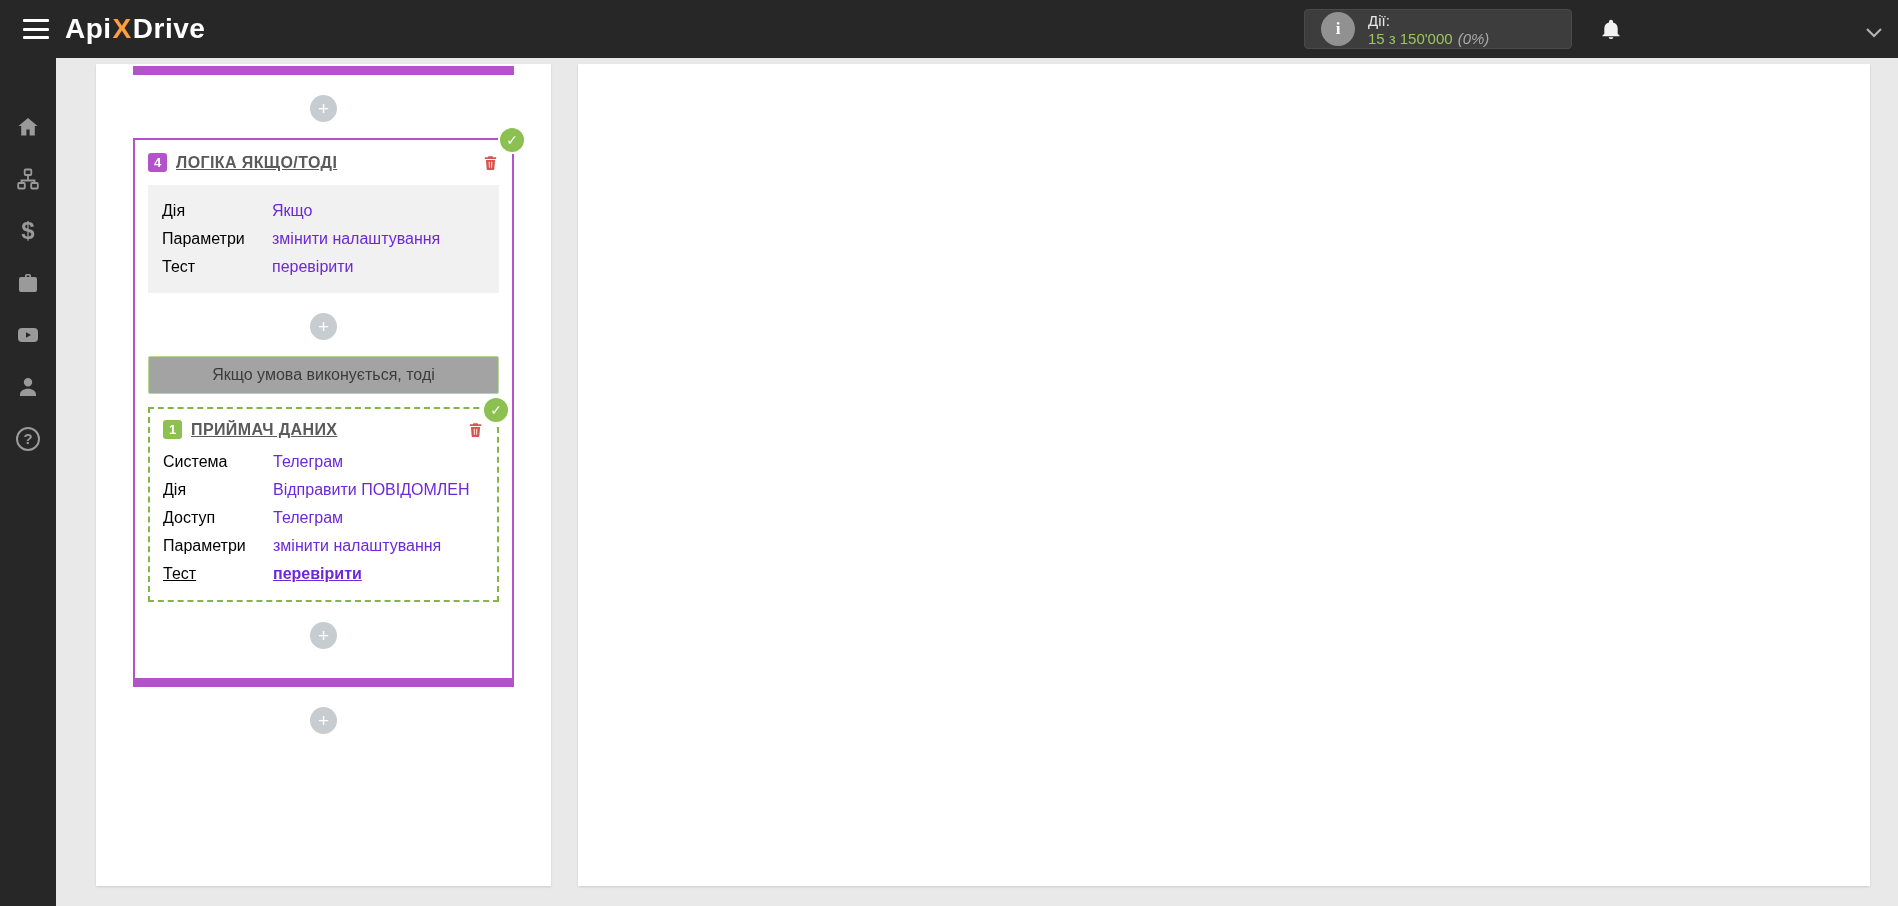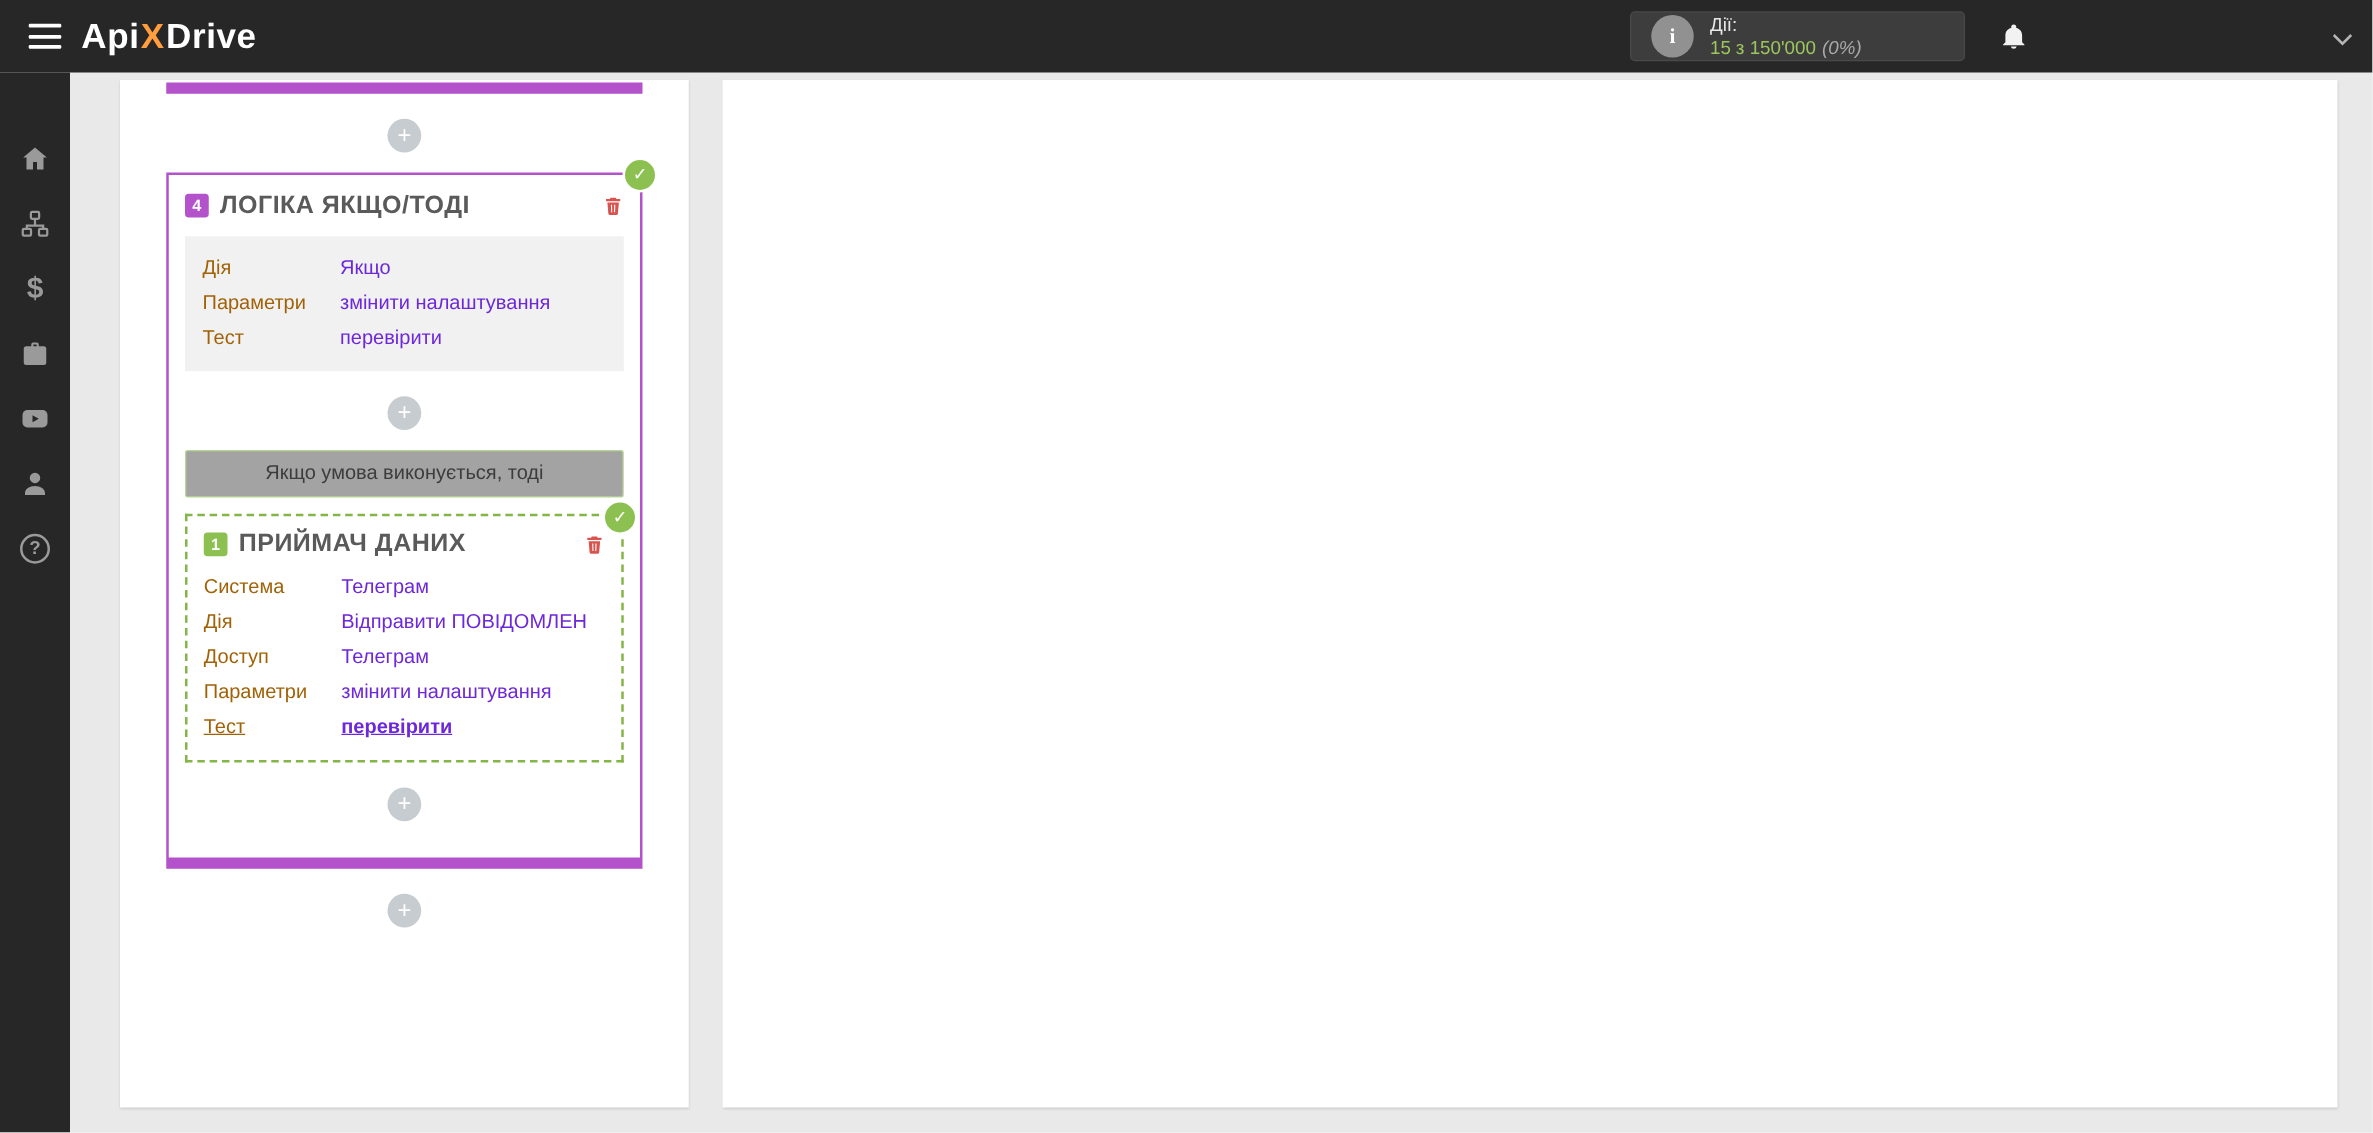--- a/index.html
+++ b/index.html
@@ -112,31 +112,31 @@
   .check-badge::before { content: "✓"; }
 
   .block-header { display: flex; align-items: center; margin-bottom: 13px; }
   .num-badge {
     width: 19px; height: 19px; border-radius: 3px; flex: none;
     color: #ffffff; font-size: 13px; font-weight: 700;
     display: flex; align-items: center; justify-content: center;
   }
   .num-badge.purple { background: #b352cb; }
   .num-badge.green  { background: #8cc152; }
-  .block-title { margin-left: 9px; font-size: 20px; font-weight: 700; color: #5a5a5a; letter-spacing: 0.4px; flex: 1; }
+  .block-title { margin-left: 9px; font-size: 16px; font-weight: 700; color: #5a5a5a; letter-spacing: 0.4px; flex: 1; text-decoration: underline; }
   .trash-btn { cursor: pointer; display: flex; align-items: center; }
 
   .description-box {
     background: #d4e7f7; border-radius: 2px;
     padding: 12px 13px; font-size: 15px; line-height: 1.42;
     color: #546e83; margin-bottom: 14px;
   }
   .params-box { background: #f1f1f1; padding: 12px 14px; }
   .p-row { display: flex; line-height: 28px; font-size: 16px; }
-  .p-label { width: 110px; flex: none; color: #a16207; }
+  .p-label { width: 110px; flex: none; color: #000000; }
   .p-value { color: #6d28d9; cursor: pointer; white-space: nowrap; overflow: hidden; }
   .u-label { text-decoration: underline; }
   .u-value { text-decoration: underline; font-weight: 700; }
 
   .condition-banner {
     margin-top: 14px;
     background: #a3a3a3; border: 1px solid #b7d795; border-radius: 2px;
     text-align: center; line-height: 36px; font-size: 16px; color: #3c3c3c;
   }
   .receiver-block {

